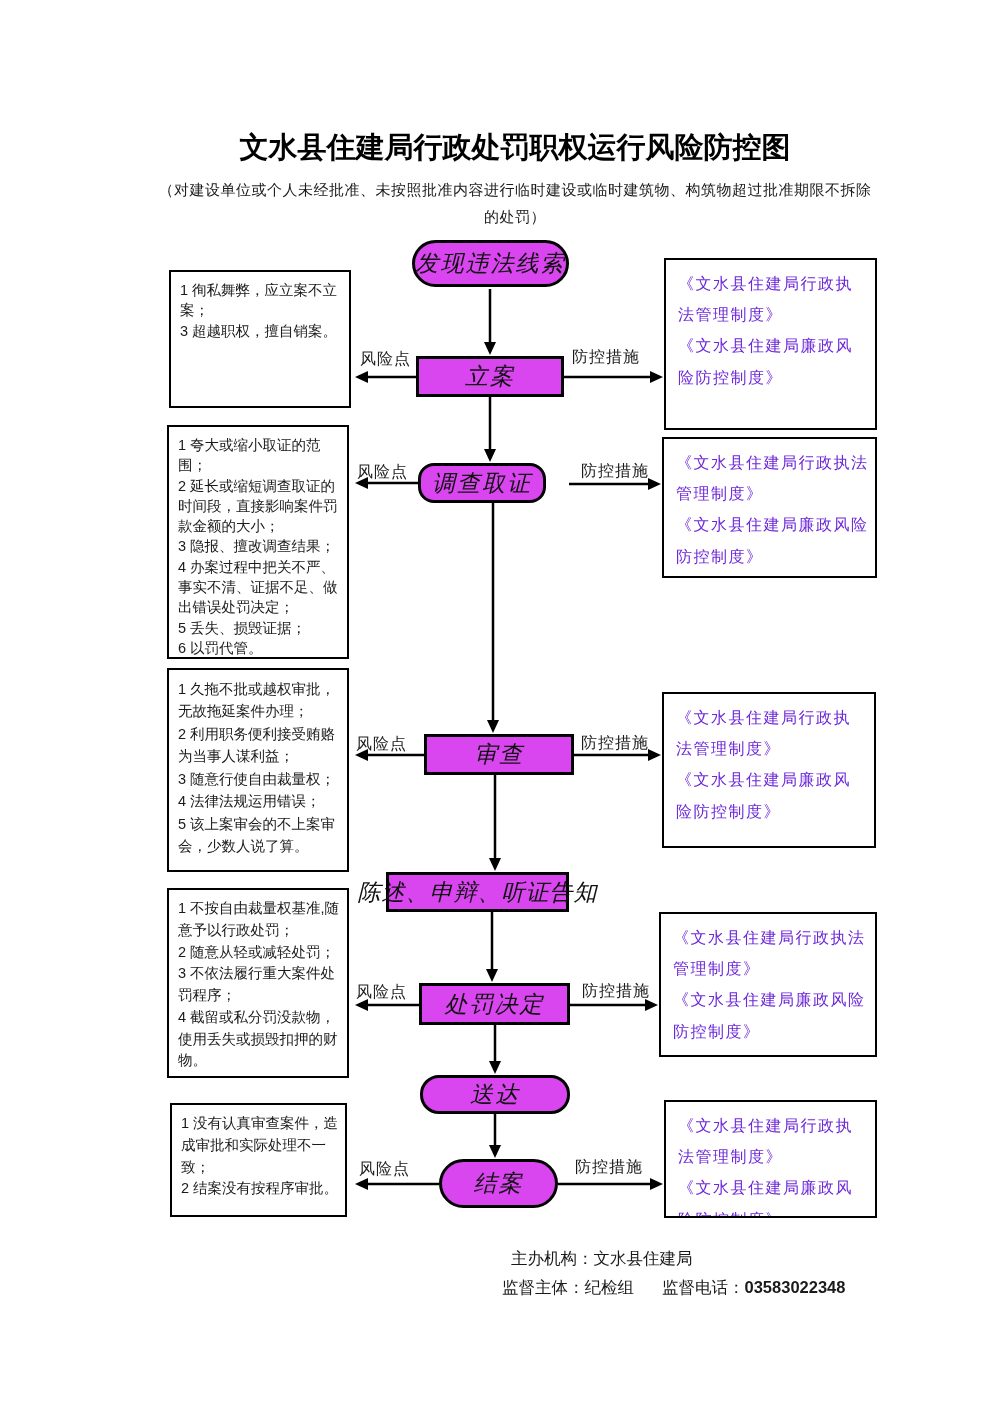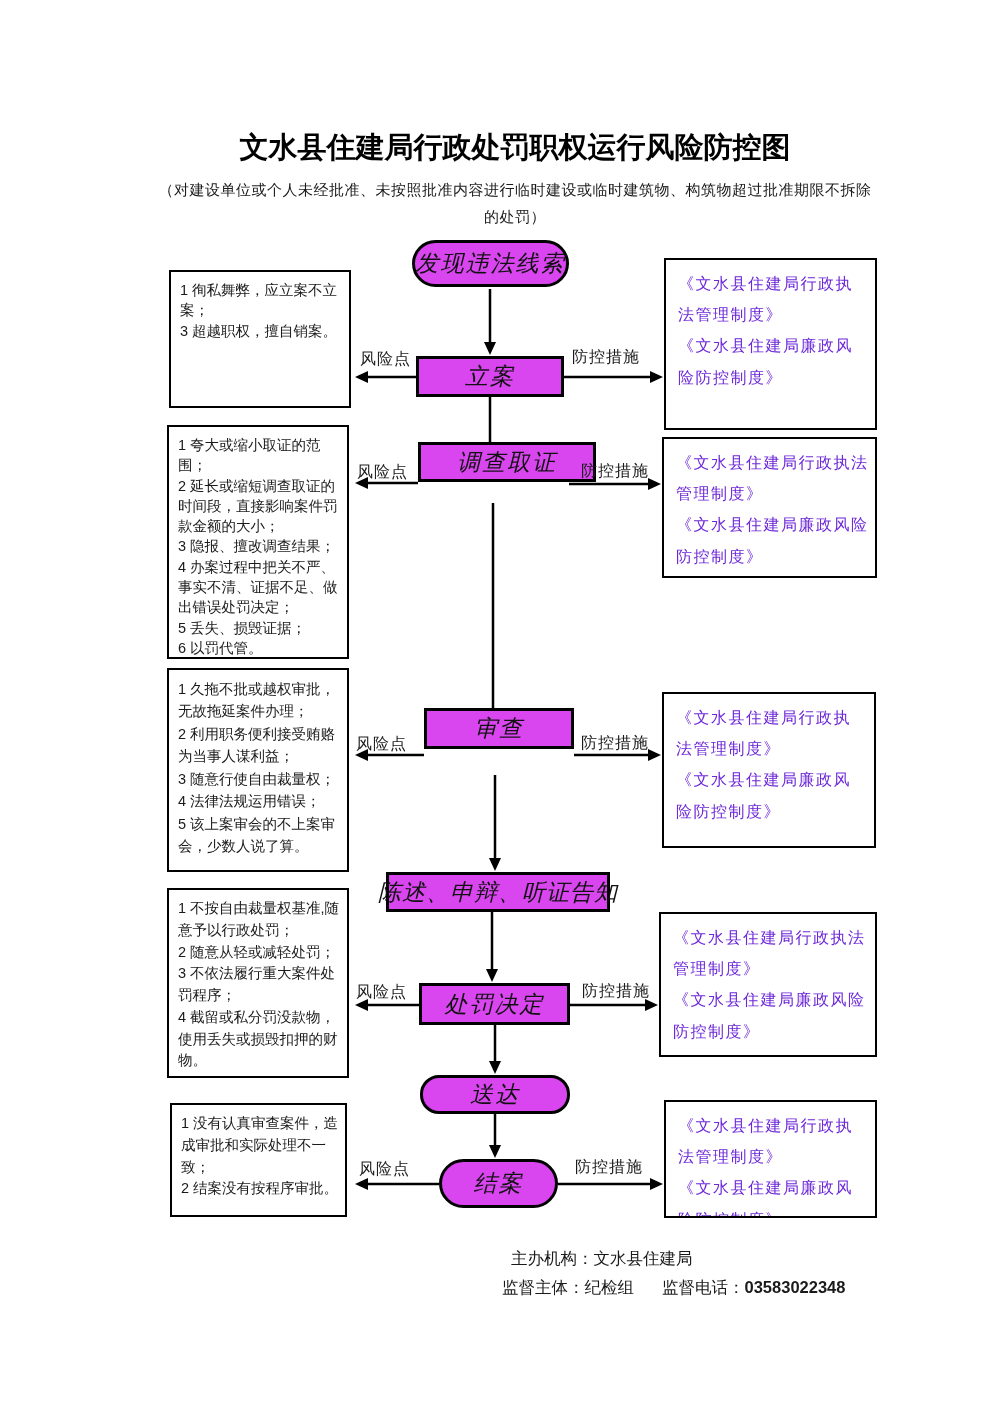--- a/index.html
+++ b/index.html
@@ -142,23 +142,23 @@
         <polygon points="642,755 629,749 629,761" stroke="none"></polygon>
       <line x1="551" y1="1005" x2="627" y2="1005"></line>
         <polygon points="639,1005 626,999 626,1011" stroke="none"></polygon>
       <line x1="539" y1="1184" x2="632" y2="1184"></line>
         <polygon points="644,1184 631,1178 631,1190" stroke="none"></polygon>
     </g>
   </svg>
 
   <div class="node oval" style="left:393px; top:240px; width:157px; height:47px;">发现违法线索</div>
   <div class="node" style="left:397px; top:356px; width:148px; height:41px;">立案</div>
-  <div class="node" style="left:399px; top:442px; width:178px; height:40px;">调查取证</div>
-  <div class="node" style="left:405px; top:708px; width:150px; height:41px;">审查</div>
-  <div class="node" style="left:367px; top:872px; width:224px; height:40px; letter-spacing:1px;">陈述、申辩、听证告知</div>
+  <div class="node" style="left:399px; top:463px; width:128px; height:40px;border-radius:16px;">调查取证</div>
+  <div class="node" style="left:405px; top:734px; width:150px; height:41px;">审查</div>
+  <div class="node" style="left:367px; top:872px; width:183px; height:40px; letter-spacing:1px;">陈述、申辩、听证告知</div>
   <div class="node" style="left:400px; top:983px; width:151px; height:42px;">处罚决定</div>
   <div class="node" style="left:401px; top:1075px; width:150px; height:39px;border-radius:19px;">送达</div>
   <div class="node oval" style="left:420px; top:1159px; width:119px; height:49px;">结案</div>
 
   <div class="edge-label" style="left:341px; top:349px;">风险点</div>
   <div class="edge-label" style="left:338px; top:462px;">风险点</div>
   <div class="edge-label" style="left:337px; top:734px;">风险点</div>
   <div class="edge-label" style="left:337px; top:982px;">风险点</div>
   <div class="edge-label" style="left:340px; top:1159px;">风险点</div>
 

